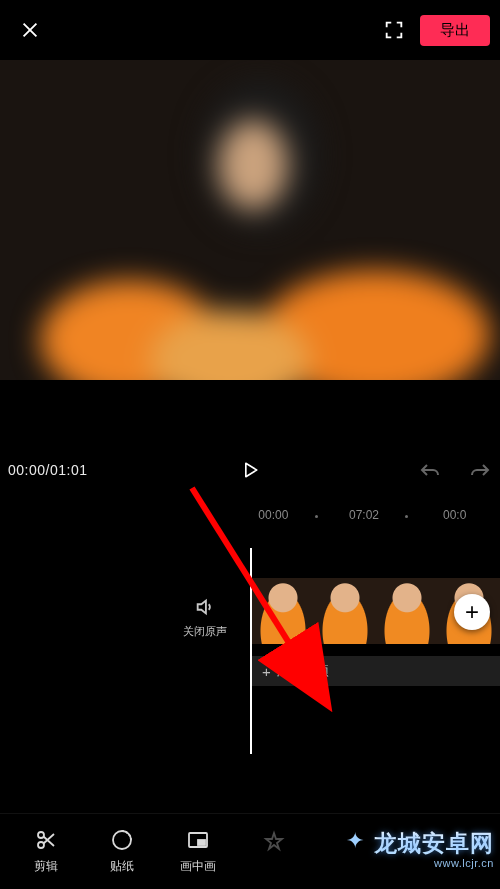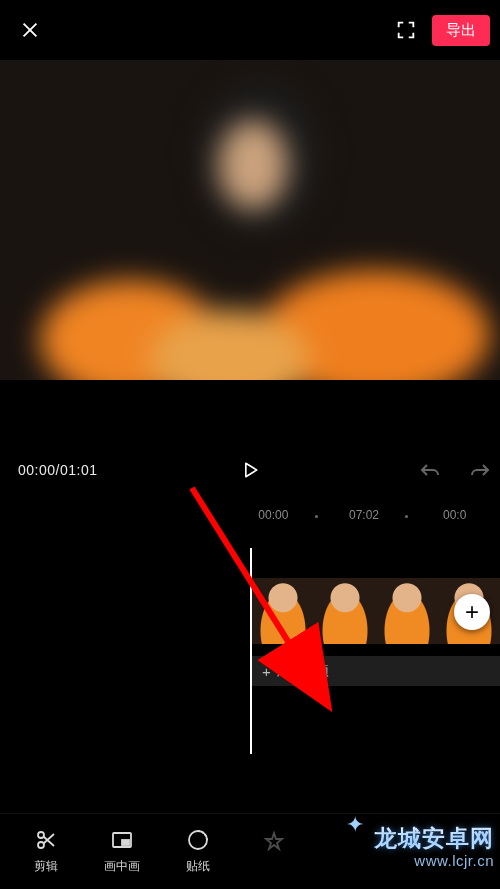--- a/index.html
+++ b/index.html
@@ -17,35 +17,35 @@
   .close-btn {
     width: 40px; height: 40px; display:flex; align-items:center; justify-content:center;
     cursor:pointer;
   }
   .spacer { flex: 1; }
   .fullscreen-btn {
     width: 40px; height: 40px; display:flex; align-items:center; justify-content:center;
     cursor:pointer; margin-right: 6px;
   }
   .export-btn {
-    background: #fe2c55; color:#ffffff; border:none;
-    padding: 6px 14px; border-radius: 4px; font-size: 15px;
+    background: #fe2c55; color:#000000; border:none;
+    padding: 6px 20px; border-radius: 4px; font-size: 15px;
     cursor:pointer;
   }
   
   .preview {
     width: 500px; height: 320px; position: relative; overflow:hidden;
     background: #1a1410;
   }
   .preview-img { position:absolute; inset:0; filter: blur(14px); }
   
   .blob { position:absolute; border-radius: 50%; }
   
   .controls {
-    height: 60px; display:flex; align-items:center; padding: 0 18px;
+    height: 60px; display:flex; align-items:center; padding: 0 8px;
     position: relative; margin-top: 60px;
   }
   .time { font-size: 14px; color:#eaeaea; letter-spacing: 0.5px; }
   .play-btn {
     position:absolute; left: 50%; transform: translateX(-50%);
     width: 40px; height:40px; display:flex; align-items:center; justify-content:center;
     cursor:pointer;
   }
   .undo-redo { position:absolute; right: 0; display:flex; gap: 18px; padding-right: 4px; }
   .ur-btn { width: 32px; height:32px; display:flex; align-items:center; justify-content:center; opacity:.6; cursor:pointer;}
@@ -110,23 +110,22 @@
   .watermark {
     position:absolute; right: 6px; bottom: 20px;
     display:flex; flex-direction:column; align-items:flex-end;
     pointer-events:none;
   }
   .wm-main {
     font-size: 23px; font-weight: 700; letter-spacing: 1px;
     background: linear-gradient(180deg,#fff,#bfe4ff);
     -webkit-background-clip: text; background-clip:text; color: transparent;
     text-shadow: 0 0 6px rgba(80,160,255,.6);
-    margin-top: 11px;
-  }
-  .wm-sub { font-size: 15px; color:#8fbce6; letter-spacing:.5px; margin-top:-2px;}
+  }
+  .wm-sub { font-size: 11px; color:#8fbce6; letter-spacing:.5px; margin-top:-2px;}
   .wm-star { position:absolute; left:-28px; top:0; color:#9fd0ff; font-size:22px;}
   
   .arrow-svg { position:absolute; left:0; top:0; pointer-events:none; }
 </style>
 </head>
 <body>
 
 <div class="topbar">
   <div class="close-btn">
     <svg viewBox="0 0 24 24" width="22" height="22" stroke="#fff" stroke-width="2" fill="none">
@@ -176,20 +175,27 @@
 </div>
 
 <div class="timeline-wrap">
   <div class="ruler">
     <div class="tick"><span>00:00</span><span class="dot"></span></div>
     <div class="tick"><span>07:02</span><span class="dot"></span></div>
     <div class="tick"><span>00:0</span></div>
   </div>
 
   <div class="track-area">
+    <div class="mute-col">
+      <svg viewBox="0 0 24 24" width="22" height="22" stroke="#c7c7c7" stroke-width="2" fill="none">
+        <path d="M4 9 H8 L13 5 V19 L8 15 H4 Z"></path>
+          <path d="M16 9 A4 4 0 0 1 16 15"></path>
+      </svg>
+      <span>关闭原声</span>
+    </div>
 
     <div class="video-track">
       <div class="thumb"></div>
       <div class="thumb"></div>
       <div class="thumb"></div>
       <div class="thumb"></div>
     </div>
 
     <div class="add-track-btn">
       <span>+</span>
@@ -208,31 +214,31 @@
   <div class="tool">
     <svg viewBox="0 0 24 24" stroke="#d9d9d9" stroke-width="1.8" fill="none">
       <circle cx="7" cy="7" r="3"></circle>
         <circle cx="7" cy="17" r="3"></circle>
       <path d="M9.5 8.5 L20 18 M9.5 15.5 L20 6"></path>
     </svg>
     <span>剪辑</span>
   </div>
   <div class="tool">
     <svg viewBox="0 0 24 24" stroke="#d9d9d9" stroke-width="1.8" fill="none">
+      <circle cx="12" cy="12" r="9"></circle>
+        <path d="M12 3 A9 9 0 0 1 21 12" stroke-dasharray="2 2"></path>
+    </svg>
+    <span>贴纸</span>
+  </div>
+  <div class="tool">
+    <svg viewBox="0 0 24 24" stroke="#d9d9d9" stroke-width="1.8" fill="none">
       <rect x="3" y="5" width="18" height="14" rx="1"></rect>
         <rect x="12" y="12" width="7" height="5" fill="#d9d9d9"></rect>
     </svg>
     <span>画中画</span>
-  </div>
-  <div class="tool">
-    <svg viewBox="0 0 24 24" stroke="#d9d9d9" stroke-width="1.8" fill="none">
-      <circle cx="12" cy="12" r="9"></circle>
-        <path d="M12 3 A9 9 0 0 1 21 12" stroke-dasharray="2 2"></path>
-    </svg>
-    <span>贴纸</span>
   </div>
   <div class="tool" style="opacity:.35">
     <svg viewBox="0 0 24 24" stroke="#d9d9d9" stroke-width="1.8" fill="none">
       <path d="M12 3 L14 9 L20 9 L15 13 L17 19 L12 15 L7 19 L9 13 L4 9 L10 9 Z"></path>
     </svg>
     <span>&nbsp;</span>
   </div>
 </div>
 
 <svg class="arrow-svg" width="500" height="889">

